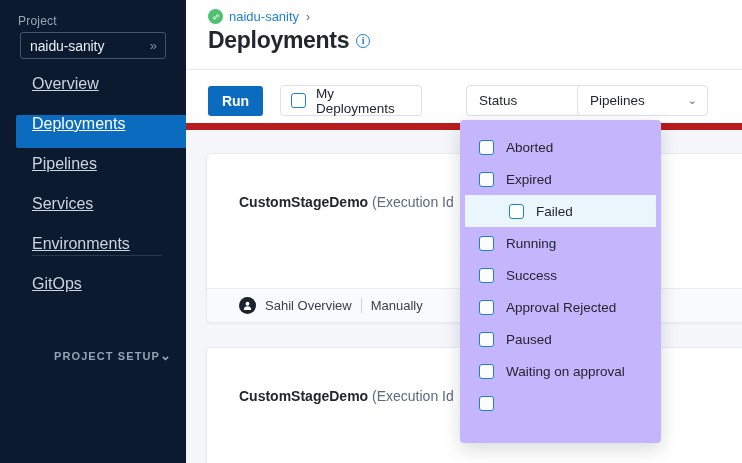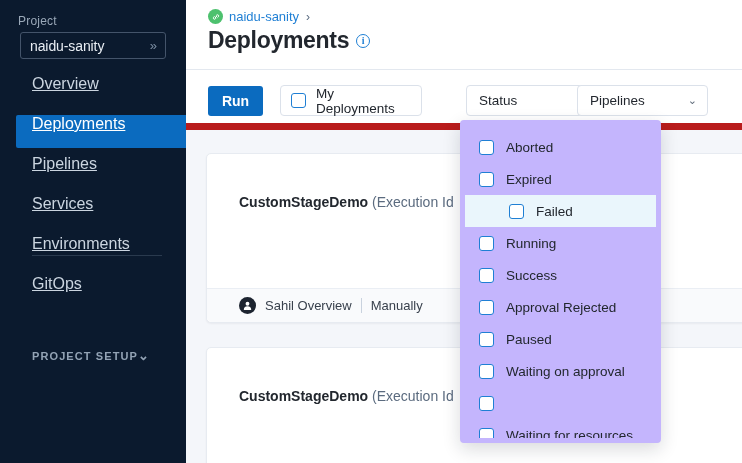--- a/index.html
+++ b/index.html
@@ -46,21 +46,21 @@
     background: #0b6bbf; color: #ffffff;
     margin-left: 16px; width: 186px; border-radius: 2px 0 0 2px;
     padding-left: 16px;
   }
   .nav-sep {
     position: absolute; left: 32px; top: 255px;
     width: 130px; height: 1px; background: #2a3a4e;
   }
   .nav-section {
     position: absolute; left: 32px; top: 348px;
-    width: 140px; display: flex; align-items: center; justify-content: flex-start;
+    width: 140px; display: flex; align-items: center; justify-content: flex-end;
     font-size: 11px; color: #93a3b5; letter-spacing: 1.1px; font-weight: bold;
   }
   .nav-section .chev { font-size: 13px; color: #93a3b5; }
 
   
   .main {
     position: absolute; left: 186px; top: 0;
     width: 556px; height: 463px;
     background: #f4f6fa;
   }
@@ -306,19 +306,15 @@
       <span class="cb"></span>
       <span class="dd-label">Paused</span>
     </div>
     <div class="dd-item">
       <span class="cb"></span>
       <span class="dd-label">Waiting on approval</span>
     </div>
     <div class="dd-item">
       <span class="cb"></span>
     </div>
-    <div class="dd-item">
-      <span class="cb"></span>
-      <span class="dd-label">Waiting for resources</span>
-    </div>
   </div>
 
 </div>
 
 </body></html>

